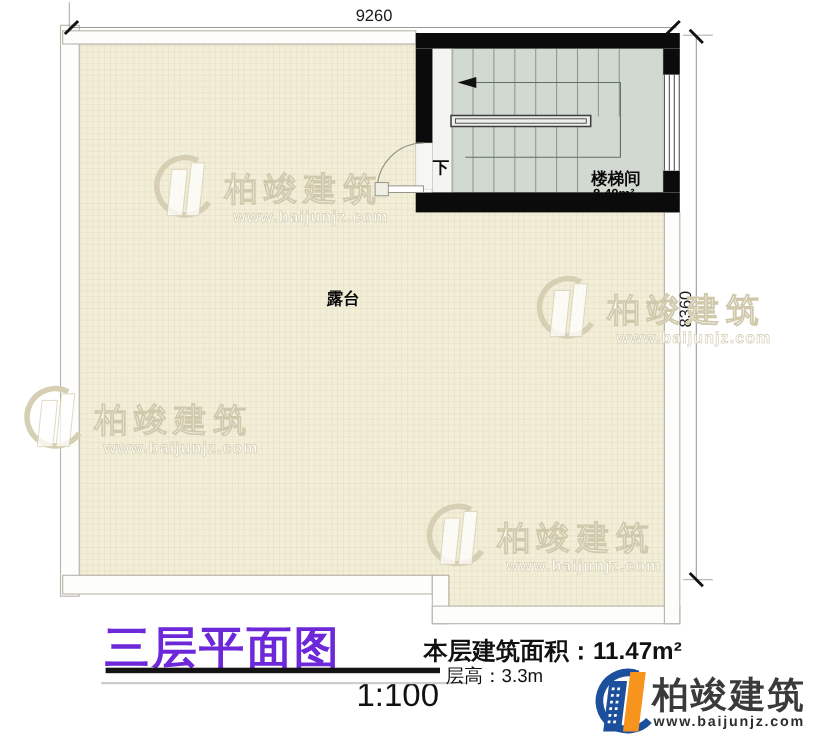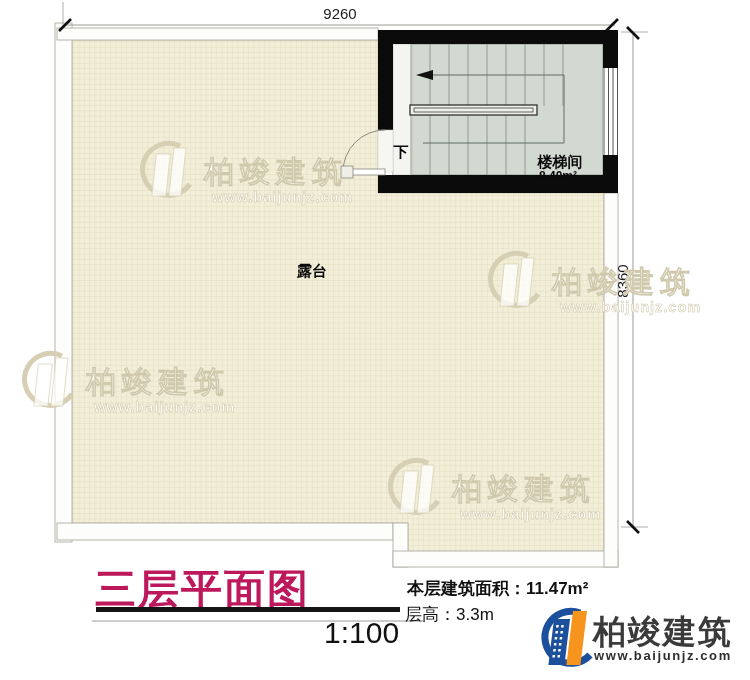--- a/index.html
+++ b/index.html
@@ -1,24 +1,24 @@
 <!DOCTYPE html>
 <html><head>
 <meta charset="utf-8">
 <style>
   html,body{margin:0;padding:0;background:#ffffff;}
   body{font-family:"Liberation Sans","DejaVu Sans",sans-serif;}
   .stage{position:relative;width:750px;height:680px;background:#fff;overflow:hidden;}
   .stage svg{position:absolute;left:0;top:0;}
   .abs{position:absolute;white-space:nowrap;}
-  .title-cn{left:95px;top:562px;font-size:41px;font-weight:bold;color:#be185d;letter-spacing:2px;}
+  .title-cn{left:95px;top:562px;font-size:41px;font-weight:bold;color:#6d28d9;letter-spacing:2px;}
   .title-scale{left:324px;top:576px;font-size:30px;color:#111;margin-top:40px;}
   .rule-thick{left:96px;top:607px;width:304px;height:5px;background:#141414;}
   .rule-thin{left:92px;top:620px;width:332px;height:2px;background:#cdcdcd;}
-  .meta1{left:407px;top:577px;font-size:17px;color:#111;font-weight:bold;}
+  .meta1{left:385px;top:577px;font-size:22px;color:#111;font-weight:bold;}
   .meta2{left:405px;top:603px;font-size:17px;color:#111;font-weight:normal;}
   .logo-name{left:593px;top:610px;font-size:33px;font-weight:bold;color:#3a3a3a;letter-spacing:2px;}
   .logo-url{left:594px;top:648px;font-size:13px;font-weight:bold;color:#2e2e2e;letter-spacing:1.6px;}
   text{font-family:"Liberation Sans","DejaVu Sans",sans-serif;}
   .wm text{fill:#ffffff;fill-opacity:0.85;stroke:#cfc8ab;stroke-width:0.55;}
   .wm .wm-shape{fill:#ffffff;fill-opacity:0.75;stroke:#d6cfb4;stroke-width:0.7;}
 </style>
 </head>
 <body>
 

